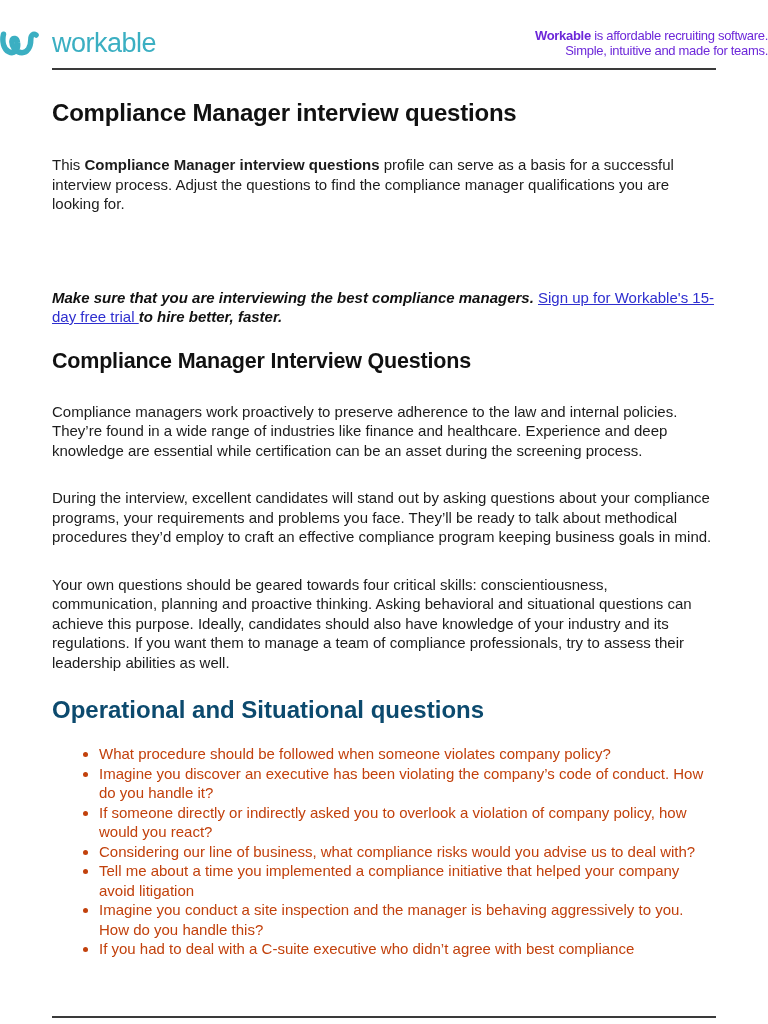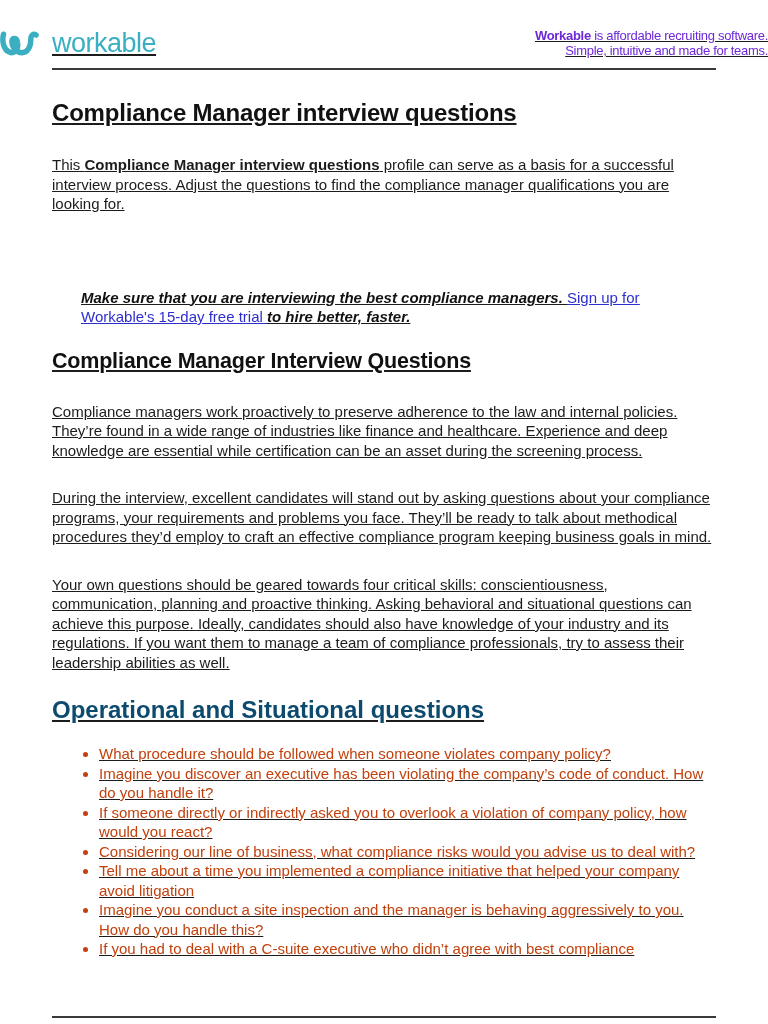--- a/index.html
+++ b/index.html
@@ -6,21 +6,20 @@
   html, body { background: #ffffff; }
   body { font-family: "Liberation Sans", sans-serif; color: #1c1c1c; }
 
   .page {
     position: relative;
     width: 768px;
     height: 1024px;
     background: #ffffff;
     overflow: hidden;
     margin: 0 auto;
-    text-decoration: underline;
   }
 
   .content { margin: 0 52px; }
 
   
   .header {
     display: flex;
     justify-content: space-between;
     align-items: center;
     padding-top: 18px;
@@ -61,21 +60,20 @@
     line-height: 19.5px;
     color: #1c1c1c;
   }
   .cta {
     margin-top: 74px;
     font-size: 15px;
     line-height: 19.5px;
     font-weight: bold;
     font-style: italic;
     color: #111111;
-    margin-left: 29px;
   }
   .cta a {
     font-weight: normal;
     font-style: normal;
     color: #2e2ecf;
     text-decoration: underline;
   }
   h2.section-heading {
     margin-top: 22px;
     font-size: 21.5px;

